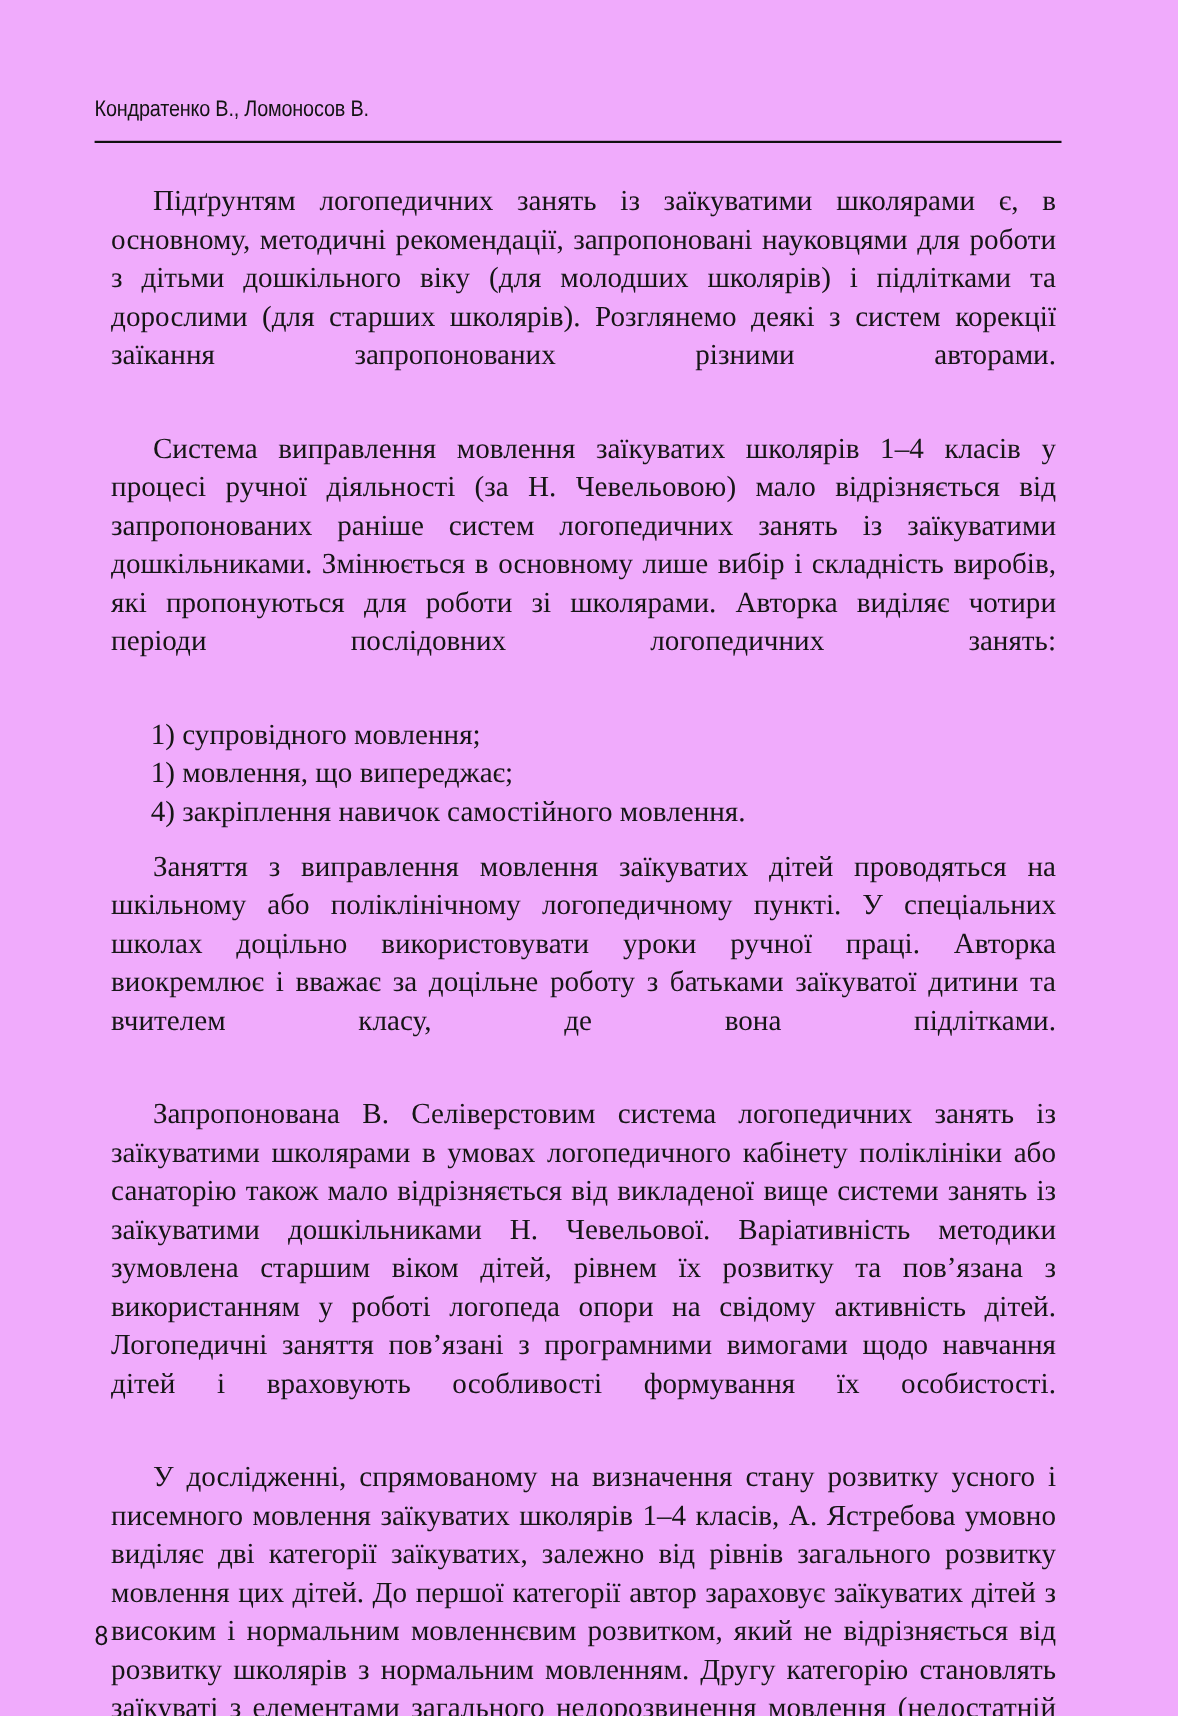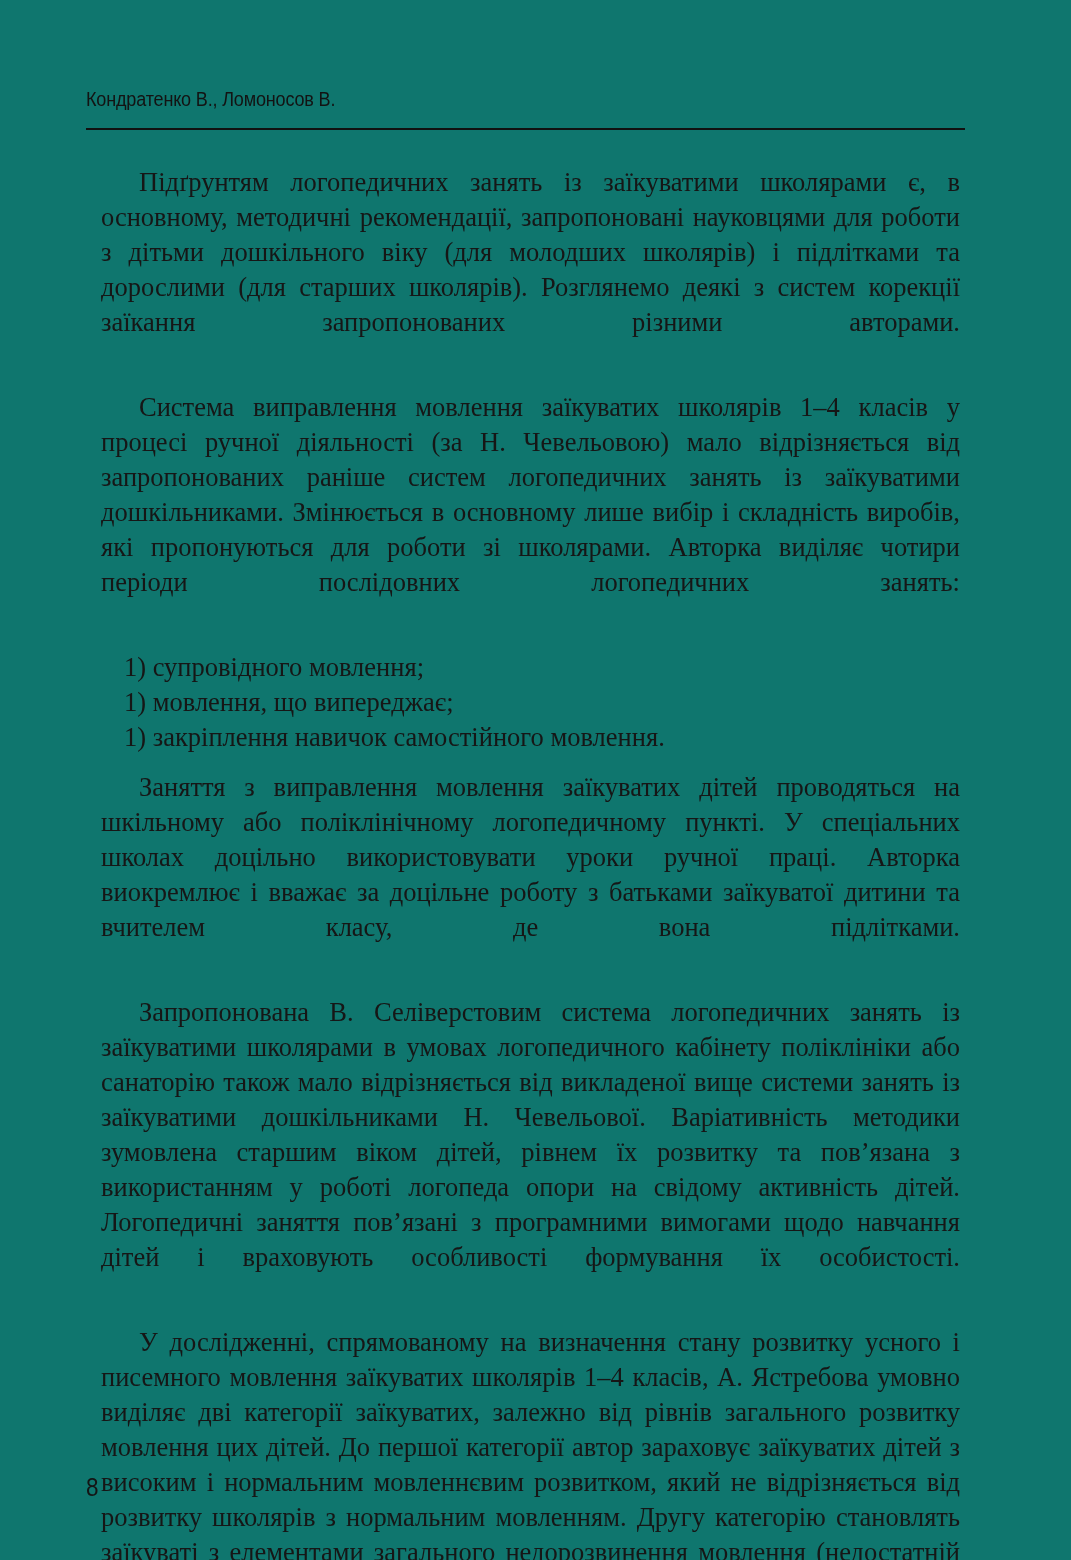--- a/index.html
+++ b/index.html
@@ -6,21 +6,21 @@
   html, body {
     margin: 0;
     padding: 0;
     background: #ffffff;
   }
 
   .page {
     position: relative;
     width: 1071px;
     height: 1560px;
-    background: #0f766e;
+    background: #f0abfc;
     overflow: hidden;
     box-sizing: border-box;
   }
 
   
   .running-head {
     position: absolute;
     left: 86px;
     top: 88px;
     width: 880px;
@@ -72,21 +72,21 @@
   }
 
   
   .textblock p::after {
     content: "";
     display: inline-block;
     width: 100%;
   }
 
   .list {
-    margin: 0;
+    margin: 13px;
     padding: 0;
     list-style: none;
   }
 
   .list li {
     margin: 0;
     padding: 0;
     text-indent: 38px;
     text-align: left;
     white-space: nowrap;
@@ -116,21 +116,21 @@
   <div class="head-rule"></div>
 
   <div class="textblock">
 
     <p>Підґрунтям логопедичних занять із заїкуватими школярами є, в основному, методичні рекомендації, запропоновані науковцями для роботи з дітьми дошкільного віку (для молодших школярів) і підлітками та дорослими (для старших школярів). Розглянемо деякі з систем корекції заїкання запропонованих різними авторами.</p>
     <p>Система виправлення мовлення заїкуватих школярів 1–4 класів у процесі ручної діяльності (за Н. Чевельовою) мало відрізняється від запропонованих раніше систем логопедичних занять із заїкуватими дошкільниками. Змінюється в основному лише вибір і складність виробів, які пропонуються для роботи зі школярами. Авторка виділяє чотири періоди послідовних логопедичних занять:</p>
 
     <ul class="list">
       <li>1) супровідного мовлення;</li>
       <li>1) мовлення, що випереджає;</li>
-      <li>1) закріплення навичок самостійного мовлення.</li>
+      <li>4) закріплення навичок самостійного мовлення.</li>
     </ul>
 
     <p>Заняття з виправлення мовлення заїкуватих дітей проводяться на шкільному або поліклінічному логопедичному пункті. У спеціальних школах доцільно використовувати уроки ручної праці. Авторка виокремлює і вважає за доцільне роботу з батьками заїкуватої дитини та вчителем класу, де вона підлітками.</p>
     <p>Запропонована В. Селіверстовим система логопедичних занять із заїкуватими школярами в умовах логопедичного кабінету поліклініки або санаторію також мало відрізняється від викладеної вище системи занять із заїкуватими дошкільниками Н. Чевельової. Варіативність методики зумовлена старшим віком дітей, рівнем їх розвитку та пов’язана з використанням у роботі логопеда опори на свідому активність дітей. Логопедичні заняття пов’язані з програмними вимогами щодо навчання дітей і враховують особливості формування їх особистості.</p>
     <p class="last-para">У дослідженні, спрямованому на визначення стану розвитку усного і писемного мовлення заїкуватих школярів 1–4 класів, А. Ястребова умовно виділяє дві категорії заїкуватих, залежно від рівнів загального розвитку мовлення цих дітей. До першої категорії автор зараховує заїкуватих дітей з високим і нормальним мовленнєвим розвитком, який не відрізняється від розвитку школярів з нормальним мовленням. Другу категорію становлять заїкуваті з елементами загального недорозвинення мовлення (недостатній фонетико-фонематичний і лексико-граматичний розвиток). Отримані</p>
 
   </div>
 
   <div class="folio">8</div>
 

